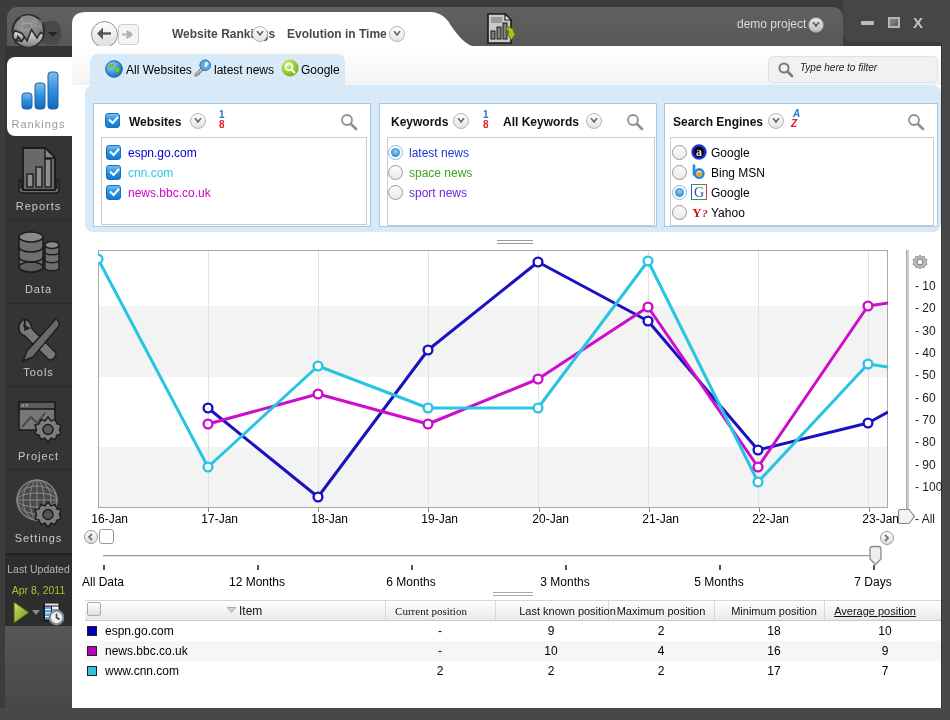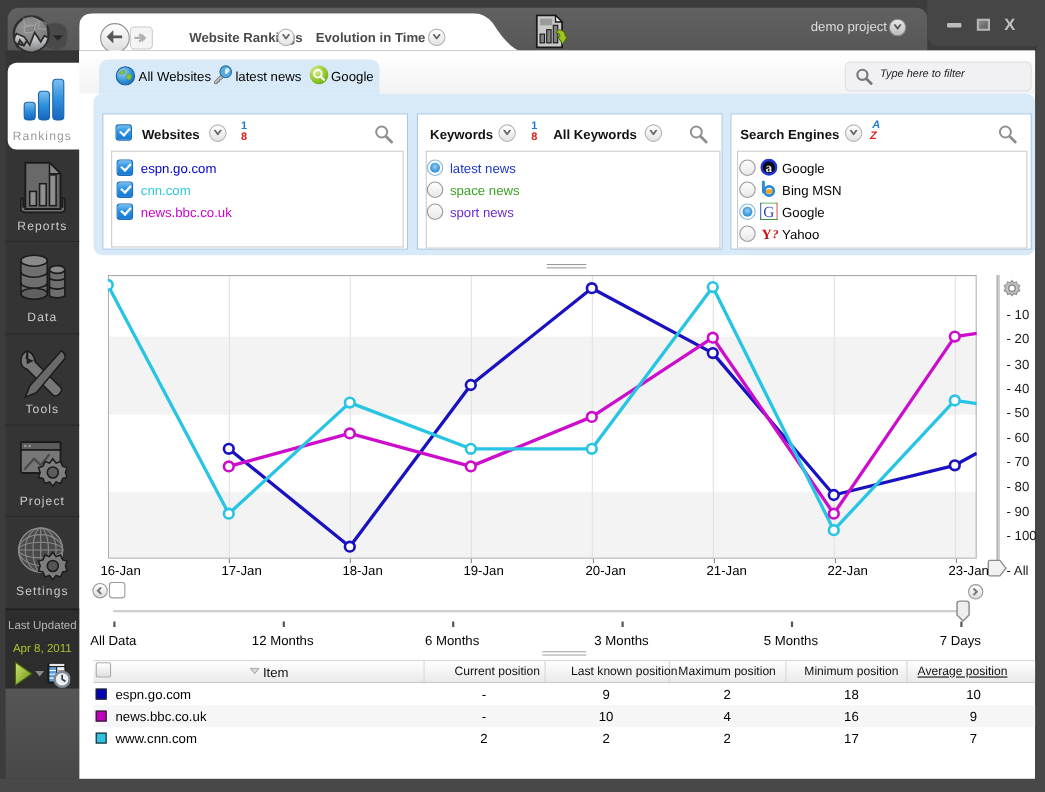--- a/index.html
+++ b/index.html
@@ -514,21 +514,21 @@
 <div class="abs" style="left:87px;top:602px;width:14px;height:14px;background:linear-gradient(#fff,#e0e0e0);border:1px solid #aaa;border-radius:2px;box-sizing:border-box;"></div>
 <svg class="abs" style="left:227px;top:607px;" width="9" height="6">
     <path d="M0.5 0.5 L8.5 0.5 L4.5 5.5 Z" fill="#d8d8d8" stroke="#999" stroke-width="0.8"></path>
   </svg>
 <div class="abs" style="left:239px;top:604px;font-size:12px;color:#111;">Item</div>
 <div class="hsep" style="left:385px;"></div>
 <div class="hsep" style="left:495px;"></div>
 <div class="hsep" style="left:608px;"></div>
 <div class="hsep" style="left:714px;"></div>
 <div class="hsep" style="left:824px;"></div>
-<div class="hlab" style="left:397px;width:110px;">Current position</div>
+<div class="hlab" style="left:376px;width:110px;font-family:Liberation Serif, serif;">Current position</div>
 <div class="hlab" style="left:495px;width:113px;margin-left:16px;">Last known position</div>
 <div class="hlab" style="left:608px;width:106px;">Maximum position</div>
 <div class="hlab" style="left:719px;width:110px;">Minimum position</div>
 <div class="hlab" style="left:820px;width:110px;text-decoration:underline;">Average position</div>
 
 <div class="abs" style="left:85px;top:641px;width:856px;height:20px;background:#f6f6f6;"></div>
 <div class="sq" style="top:626px;background:#0000bb;"></div>
 <div class="trowtxt" style="top:624px;">espn.go.com</div>
 <div class="tval" style="left:410px;top:624px;">-</div>
 <div class="tval" style="left:521px;top:624px;">9</div>

